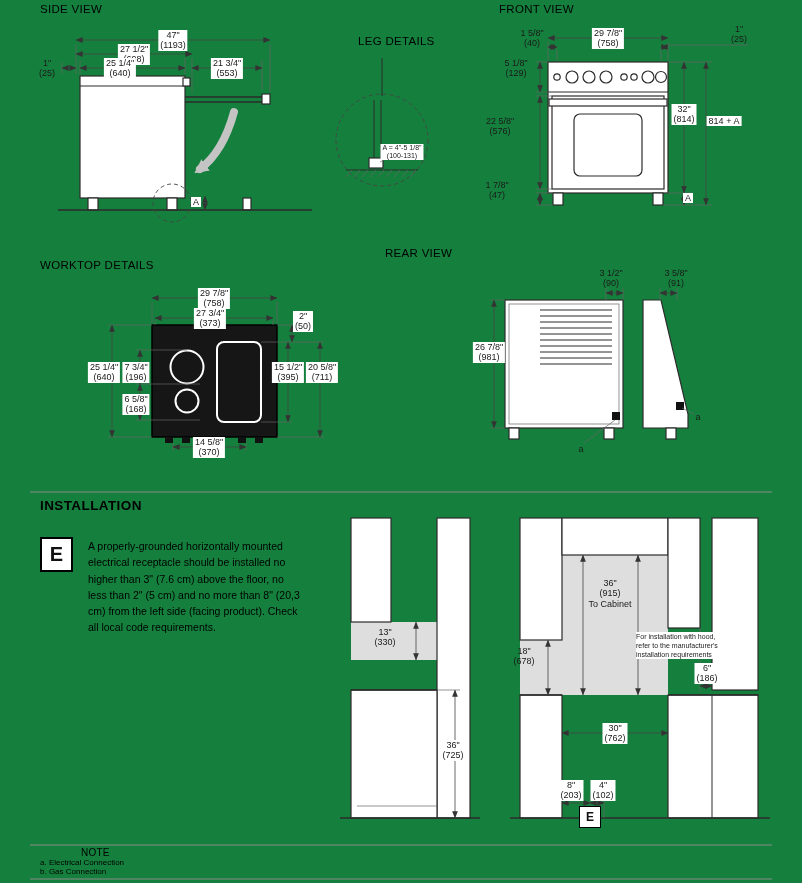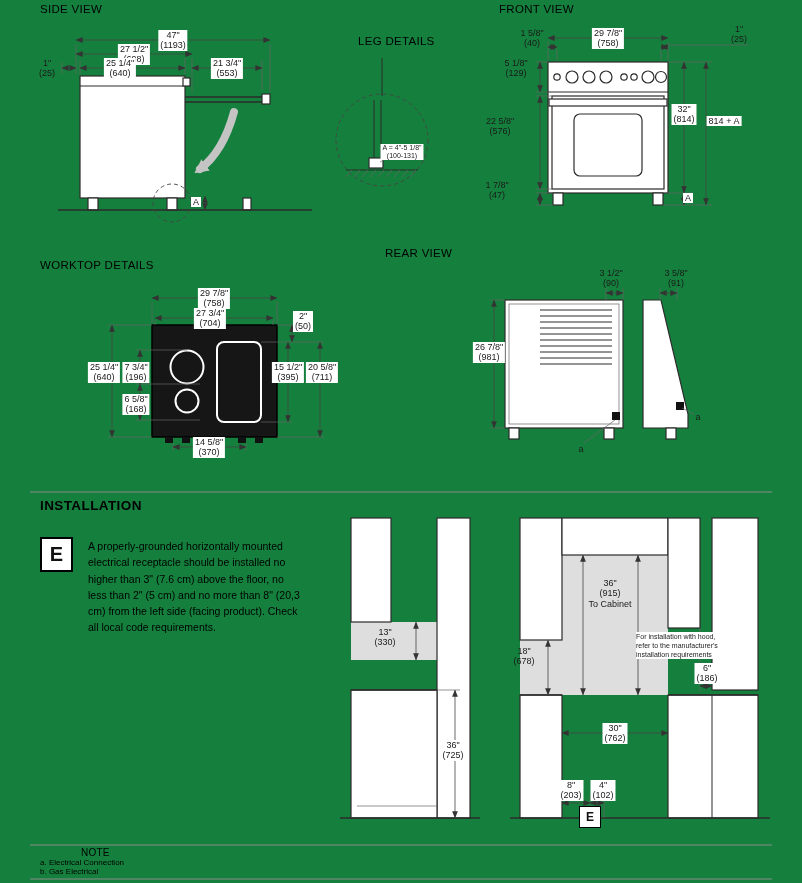--- a/index.html
+++ b/index.html
@@ -273,21 +273,21 @@
   <div class="lbl" style="left:532px;top:28px"><span>1 5/8"</span><br><span>(40)</span></div>
   <div class="lbl" style="left:739px;top:24px"><span>1"</span><br><span>(25)</span></div>
   <div class="lbl" style="left:516px;top:58px"><span>5 1/8"</span><br><span>(129)</span></div>
   <div class="lbl" style="left:500px;top:116px"><span>22 5/8"</span><br><span>(576)</span></div>
   <div class="lbl bg" style="left:684px;top:104px"><span>32"</span><br><span>(814)</span></div>
   <div class="lbl bg" style="left:724px;top:116px"><span>814 + A</span></div>
   <div class="lbl" style="left:497px;top:180px"><span>1 7/8"</span><br><span>(47)</span></div>
   <div class="lbl bg" style="left:688px;top:193px"><span>A</span></div>
 
   <div class="lbl bg" style="left:214px;top:288px"><span>29 7/8"</span><br><span>(758)</span></div>
-  <div class="lbl bg" style="left:210px;top:308px"><span>27 3/4"</span><br><span>(704)</span></div>
+  <div class="lbl bg" style="left:210px;top:308px"><span>27 3/4"</span><br><span>(373)</span></div>
   <div class="lbl bg" style="left:303px;top:311px"><span>2"</span><br><span>(50)</span></div>
   <div class="lbl bg" style="left:104px;top:362px"><span>25 1/4"</span><br><span>(640)</span></div>
   <div class="lbl bg" style="left:136px;top:362px"><span>7 3/4"</span><br><span>(196)</span></div>
   <div class="lbl bg" style="left:136px;top:394px"><span>6 5/8"</span><br><span>(168)</span></div>
   <div class="lbl bg" style="left:288px;top:362px"><span>15 1/2"</span><br><span>(395)</span></div>
   <div class="lbl bg" style="left:322px;top:362px"><span>20 5/8"</span><br><span>(711)</span></div>
   <div class="lbl bg" style="left:209px;top:437px"><span>14 5/8"</span><br><span>(370)</span></div>
 
   <div class="lbl" style="left:611px;top:268px"><span>3 1/2"</span><br><span>(90)</span></div>
   <div class="lbl" style="left:676px;top:268px"><span>3 5/8"</span><br><span>(91)</span></div>
@@ -309,15 +309,15 @@
   <div class="lbl bg" style="left:707px;top:663px"><span>6"</span><br><span>(186)</span></div>
   <div class="lbl bg" style="left:615px;top:723px"><span>30"</span><br><span>(762)</span></div>
   <div class="lbl bg" style="left:571px;top:780px"><span>8"</span><br><span>(203)</span></div>
   <div class="lbl bg" style="left:603px;top:780px"><span>4"</span><br><span>(102)</span></div>
   <div class="ebox mini">
       <span>E</span>
     </div>
 
   <div class="note-title" style="left:40px;top:847px">NOTE</div>
   <div class="note-line" style="left:40px;top:858px">a. Electrical Connection</div>
-  <div class="note-line" style="left:40px;top:867px">b. Gas Electrical</div>
+  <div class="note-line" style="left:40px;top:867px">b. Gas Connection</div>
 
 </div>
 
 </body></html>

